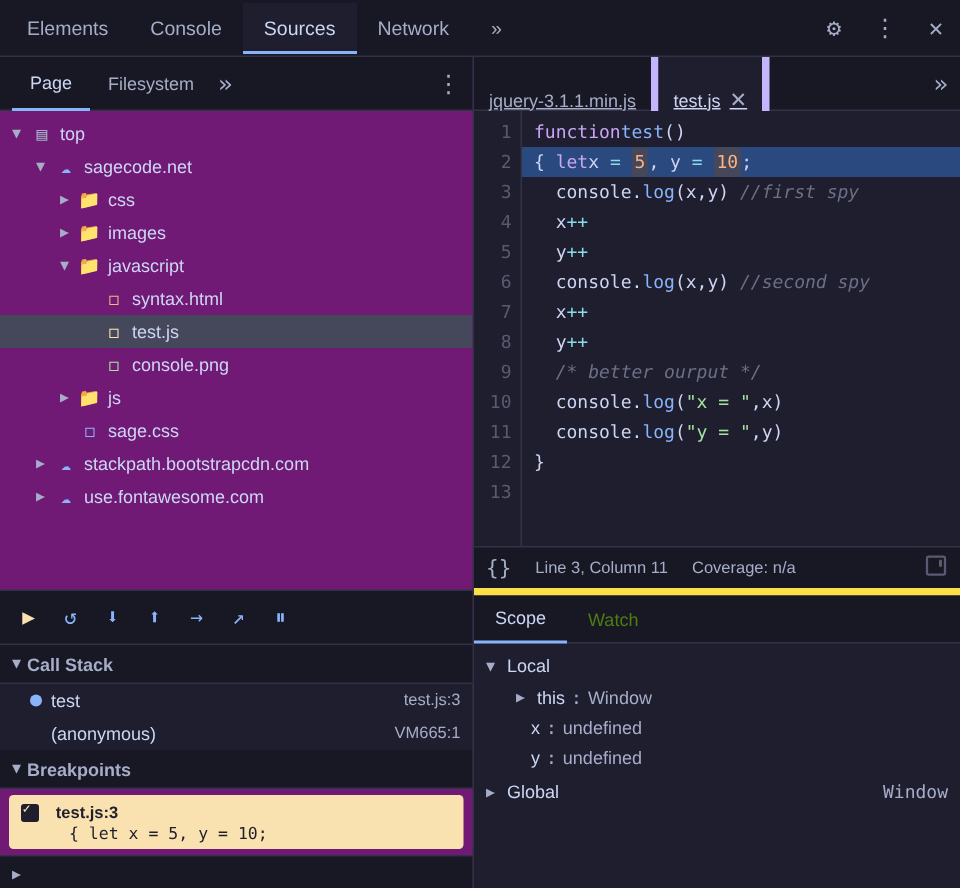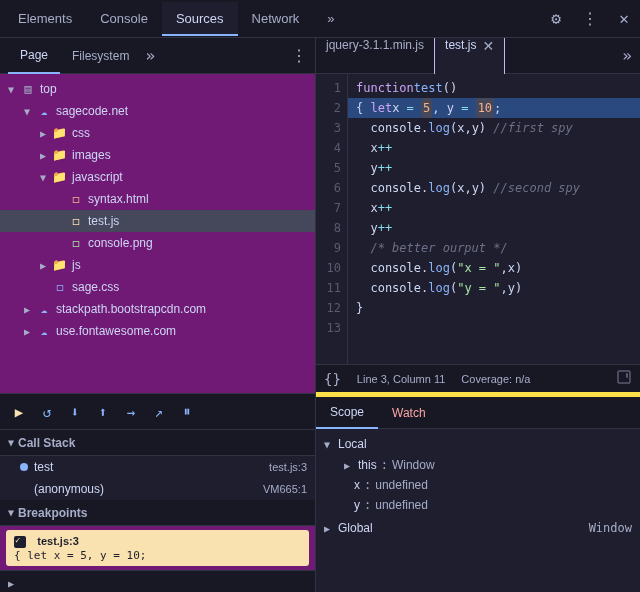--- a/index.html
+++ b/index.html
@@ -252,20 +252,21 @@
     .breakpoint-file {
       font-family: Arial, sans-serif;
       font-size: 11px;
       color: #1e1e2e;
       font-weight: bold;
     }
     .breakpoint-code {
       font-family: Consolas, monospace;
       font-size: 11px;
       color: #1e1e2e;
+      margin-left: 32px;
     }
     .bp-check {
       display: inline-block;
       width: 12px;
       height: 12px;
       background: #1e1e2e;
       border-radius: 2px;
       margin-right: 4px;
       vertical-align: middle;
       position: relative;
@@ -299,29 +300,30 @@
     
     .code-tabs {
       display: flex;
       align-items: center;
       background: #181825;
       height: 36px;
       border-bottom: 1px solid #313244;
     }
     .code-tab {
       display: flex;
-      align-items: flex-start;
+      align-items: flex-end;
       padding: 0 10px;
       height: 36px;
       cursor: pointer;
       font-size: 12px;
       font-family: Arial, sans-serif;
       color: #a6adc8;
-      border-right: 1px solid #c4b5fd;
+      border-right: 5px solid #c4b5fd;
       gap: 6px;
+      text-decoration: underline;
     }
     .code-tab.active {
       background: #1e1e2e;
       color: #cdd6f4;
     }
     .code-tab-close {
       font-size: 14px;
       color: #a6adc8;
       cursor: pointer;
     }
@@ -421,21 +423,21 @@
       border-bottom: 1px solid #313244;
     }
     .debug-tab {
       padding: 0 14px;
       height: 32px;
       display: flex;
       align-items: center;
       cursor: pointer;
       font-size: 12px;
       font-family: Arial, sans-serif;
-      color: #fca5a5;
+      color: #4d7c0f;
     }
     .debug-tab.active {
       color: #cdd6f4;
       border-bottom: 2px solid #89b4fa;
     }
     .scope-content {
       flex: 1;
       overflow-y: auto;
       padding: 4px 0;
     }

